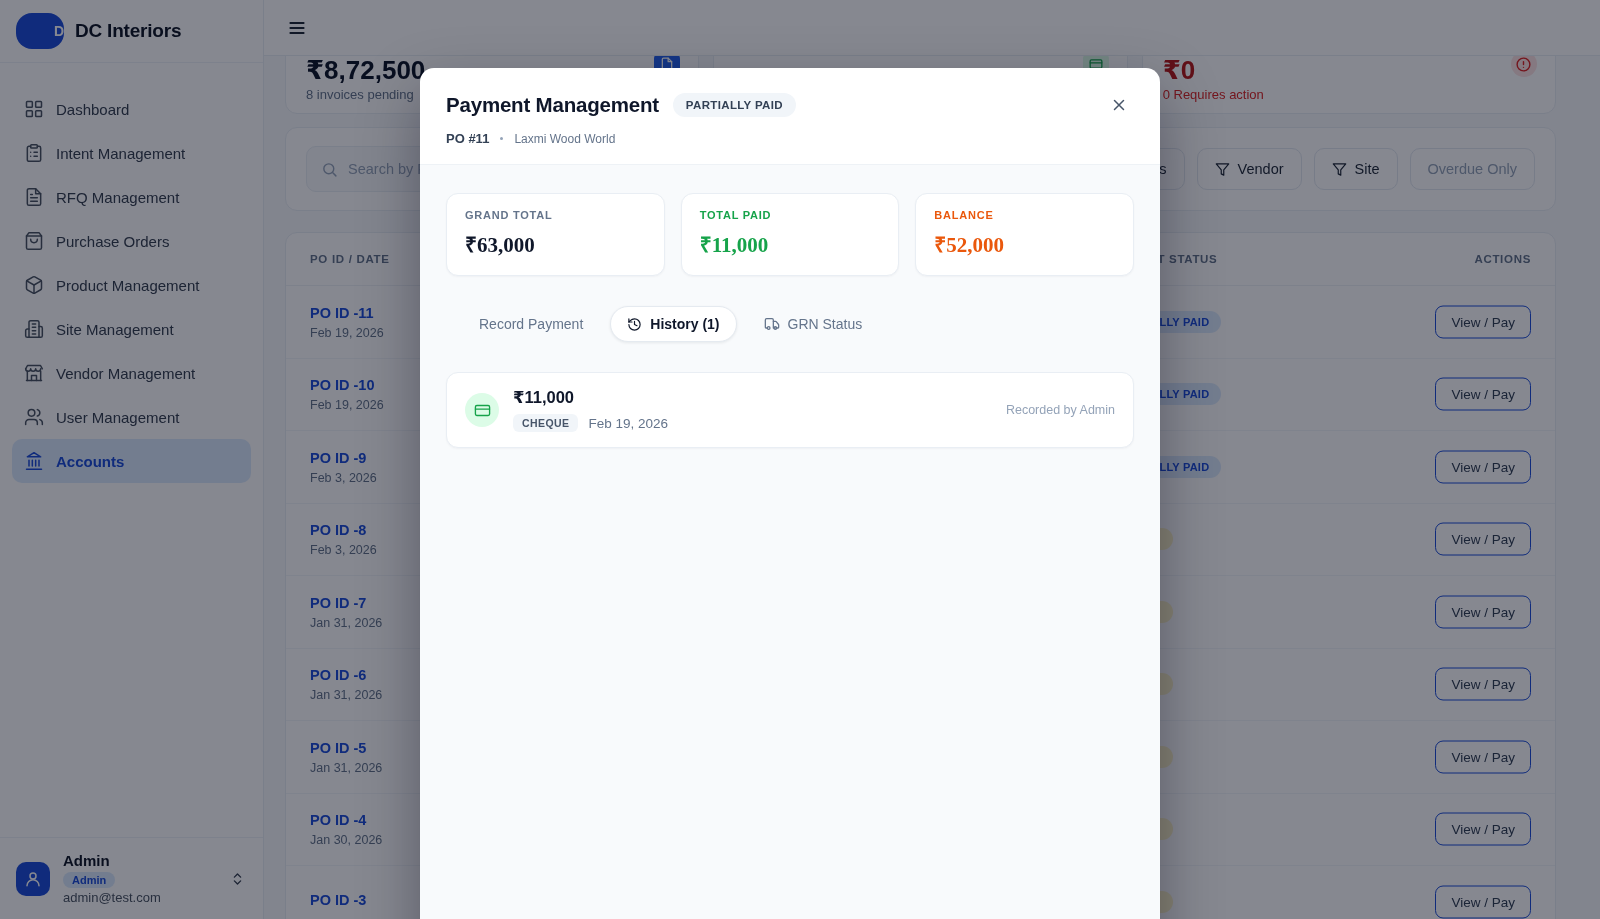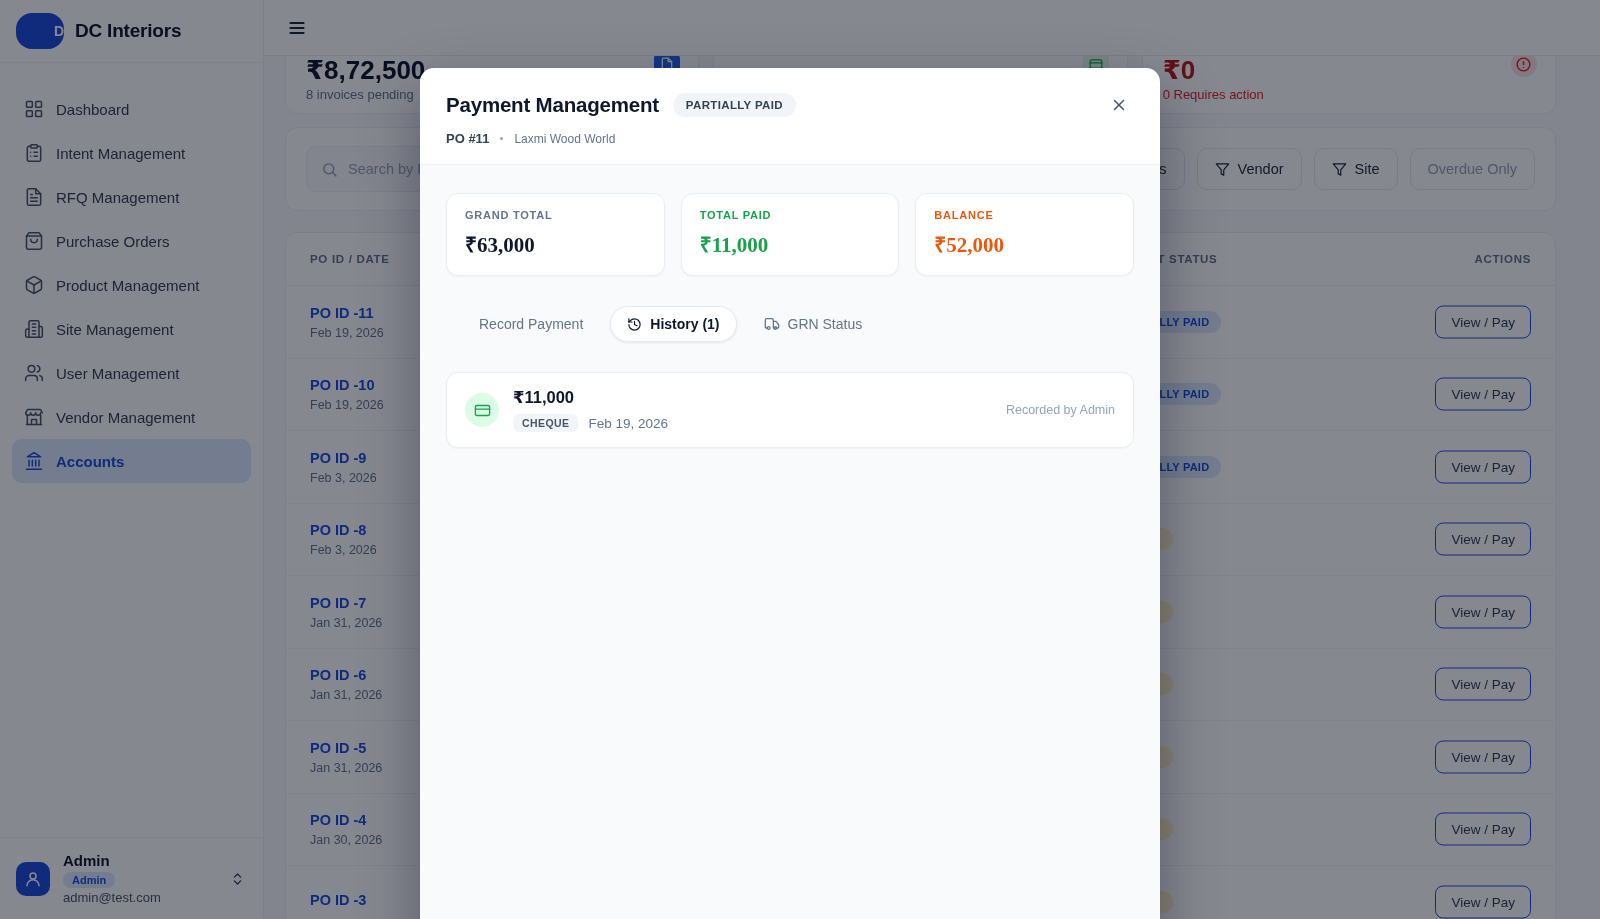--- a/index.html
+++ b/index.html
@@ -171,39 +171,39 @@
             <path d="M6 12H4a2 2 0 0 0-2 2v6a2 2 0 0 0 2 2h2"></path>
             <path d="M18 9h2a2 2 0 0 1 2 2v9a2 2 0 0 1-2 2h-2"></path>
             <path d="M10 6h4M10 10h4M10 14h4M10 18h4"></path>
           </svg>
         </span>
       <span>Site Management</span>
     </div>
     <div class="nav-item">
       <span class="ni">
           <svg width="20" height="20" viewBox="0 0 24 24" fill="none" stroke="currentColor" stroke-width="1.8" stroke-linecap="round" stroke-linejoin="round">
-            <path d="M16 21v-2a4 4 0 0 0-4-4H6a4 4 0 0 0-4 4v2"></path>
-            <circle cx="9" cy="7" r="4"></circle>
-            <path d="M22 21v-2a4 4 0 0 0-3-3.87"></path>
-            <path d="M16 3.13a4 4 0 0 1 0 7.75"></path>
-          </svg>
-        </span>
-      <span>User Management</span>
-    </div>
-    <div class="nav-item">
-      <span class="ni">
-          <svg width="20" height="20" viewBox="0 0 24 24" fill="none" stroke="currentColor" stroke-width="1.8" stroke-linecap="round" stroke-linejoin="round">
             <path d="M4 21V10M20 21v-11"></path>
             <path d="M3 21h18"></path>
             <path d="M2 7l2.2-4h15.6L22 7"></path>
             <path d="M2 7a3 3 0 0 0 6 0 3 3 0 0 0 6 0 3 3 0 0 0 6 0"></path>
             <path d="M9 21v-6h6v6"></path>
           </svg>
         </span>
       <span>Vendor Management</span>
+    </div>
+    <div class="nav-item">
+      <span class="ni">
+          <svg width="20" height="20" viewBox="0 0 24 24" fill="none" stroke="currentColor" stroke-width="1.8" stroke-linecap="round" stroke-linejoin="round">
+            <path d="M16 21v-2a4 4 0 0 0-4-4H6a4 4 0 0 0-4 4v2"></path>
+            <circle cx="9" cy="7" r="4"></circle>
+            <path d="M22 21v-2a4 4 0 0 0-3-3.87"></path>
+            <path d="M16 3.13a4 4 0 0 1 0 7.75"></path>
+          </svg>
+        </span>
+      <span>User Management</span>
     </div>
     <div class="nav-item active">
       <span class="ni">
           <svg width="20" height="20" viewBox="0 0 24 24" fill="none" stroke="currentColor" stroke-width="1.8" stroke-linecap="round" stroke-linejoin="round">
             <path d="M3 22h18"></path>
             <path d="M6 18v-7M10 18v-7M14 18v-7M18 18v-7"></path>
             <path d="M12 2 20 7H4Z"></path>
           </svg>
         </span>
       <span>Accounts</span>

